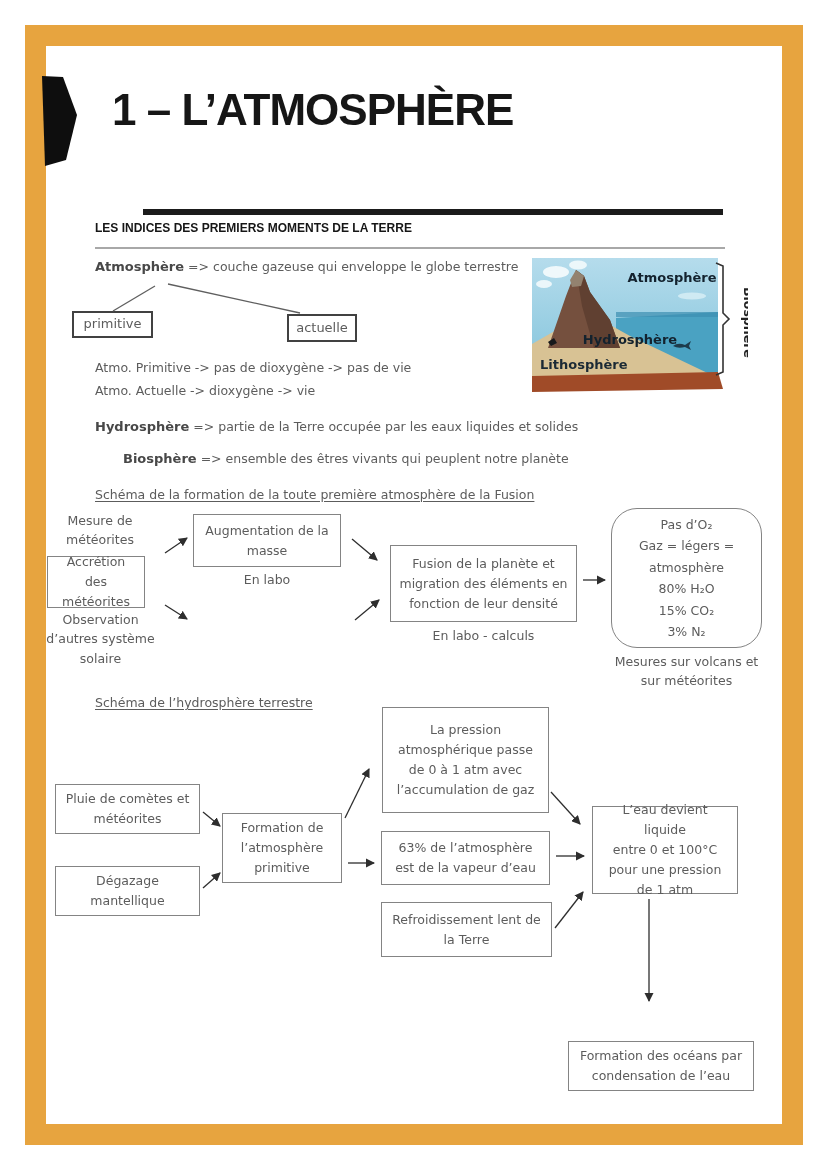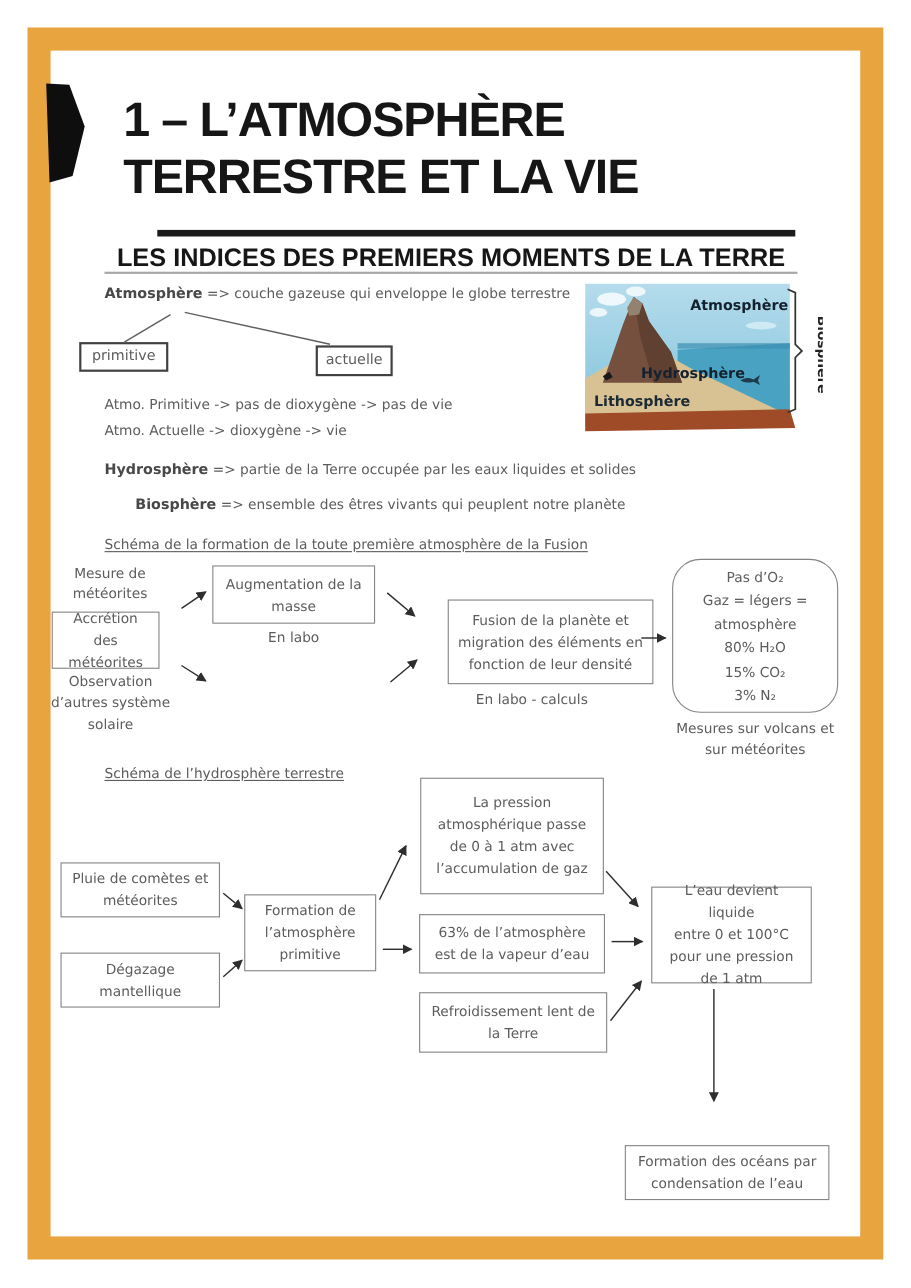--- a/index.html
+++ b/index.html
@@ -7,23 +7,23 @@
   body { width:828px; height:1171px; background:#ffffff; position:relative;
          font-family:"DejaVu Sans", sans-serif; color:var(--body); }
   .canvas { position:absolute; inset:0; overflow:hidden; }
   .frame { position:absolute; left:25px; top:25px; width:778px; height:1120px;
            border:21px solid var(--accent); box-sizing:border-box; }
   .bookmark { position:absolute; left:40px; top:74px; }
   .title { position:absolute; left:112px; top:84px; margin:0;
            font-family:"Liberation Sans", sans-serif; font-weight:bold;
            font-size:44px; line-height:1.17; letter-spacing:-1px; color:var(--ink); }
   .divider { position:absolute; left:143px; top:209px; width:580px; height:6px; background:#1b1b1b; }
-  .subtitle { position:absolute; left:95px; top:221px; width:630px; text-align:center;
+  .subtitle { position:absolute; left:95px; top:221px; width:630px; text-align:left;
               font-family:"Liberation Sans", sans-serif; font-weight:bold;
-              font-size:23px; color:var(--ink); }
+              font-size:12px; color:var(--ink); }
   .thinline { position:absolute; left:95px; top:247px; width:630px; height:1.5px; background:#a8a8a8; }
   .def { position:absolute; margin:0; font-size:12.5px; white-space:nowrap; }
   .def b { color:#484848; font-size:13px; }
   .note { position:absolute; margin:0; font-size:12.5px; line-height:1.55; white-space:pre-line; }
   .center { text-align:center; }
   .uheding { text-decoration:underline; text-underline-offset:2px; }
   .box { position:absolute; border:1.5px solid var(--boxborder); background:#fff;
          display:flex; align-items:center; justify-content:center; text-align:center;
          font-size:12.5px; line-height:1.6; padding:3px 8px; box-sizing:border-box;
          white-space:pre-line; }
@@ -35,21 +35,21 @@
 <body>
 
 <div class="canvas">
 
   <div class="frame"></div>
 
   <svg class="bookmark" width="40" height="96" viewBox="0 0 40 96">
     <polygon points="2,2 23,3 37,41 26,86 5,92" fill="#0e0e0e"></polygon>
   </svg>
 
-  <h1 class="title"><span>1 – L’ATMOSPHÈRE</span><br><span>TERRESTRE ET LA VIE</span></h1>
+  <h1 class="title"><span>1 – L’ATMOSPHÈRE</span><br></h1>
 
   <div class="divider"></div>
   <div class="subtitle">LES INDICES DES PREMIERS MOMENTS DE LA TERRE</div>
   <div class="thinline"></div>
 
   <p class="def" style="left:95px; top:259px;"><b>Atmosphère</b> <span>=&gt; couche gazeuse qui enveloppe le globe terrestre</span></p>
 
   <div class="box tag" style="left:72px; top:311px; width:81px; height:27px;">primitive</div>
   <div class="box tag" style="left:287px; top:314px; width:70px; height:28px;">actuelle</div>
 
@@ -94,21 +94,21 @@
   <div class="box" style="left:47px; top:556px; width:98px; height:52px;">Accrétion des
 météorites</div>
   <p class="note center" style="left:33px; top:610px; width:135px;">Observation
 d’autres système
 solaire</p>
 
   <div class="box" style="left:193px; top:514px; width:148px; height:53px;">Augmentation de la
 masse</div>
   <p class="note center" style="left:193px; top:570px; width:148px;">En labo</p>
 
-  <div class="box" style="left:390px; top:545px; width:187px; height:77px;margin-left:17px;">Fusion de la planète et
+  <div class="box" style="left:390px; top:545px; width:187px; height:77px;">Fusion de la planète et
 migration des éléments en
 fonction de leur densité</div>
   <p class="note center" style="left:390px; top:626px; width:187px;">En labo - calculs</p>
 
   <div class="box" style="left:611px; top:508px; width:151px; height:140px; line-height:1.72;border-radius:26px;">Pas d’O₂
 Gaz = légers =
 atmosphère
 80% H₂O
 15% CO₂
 3% N₂</div>

